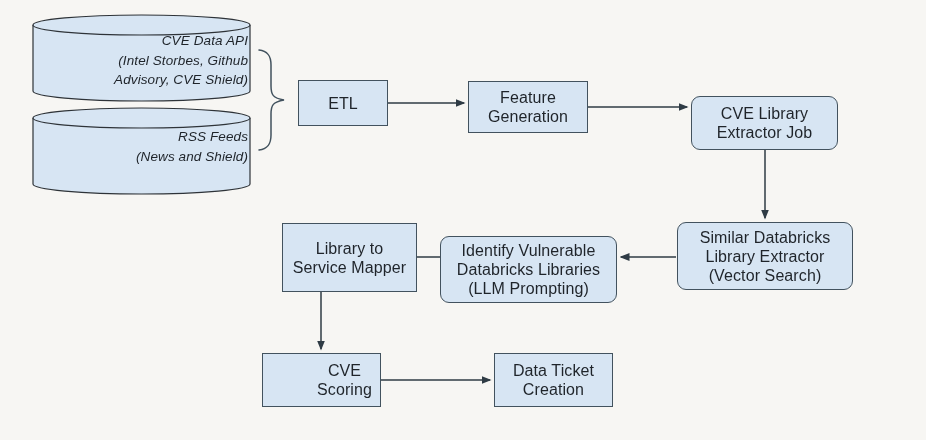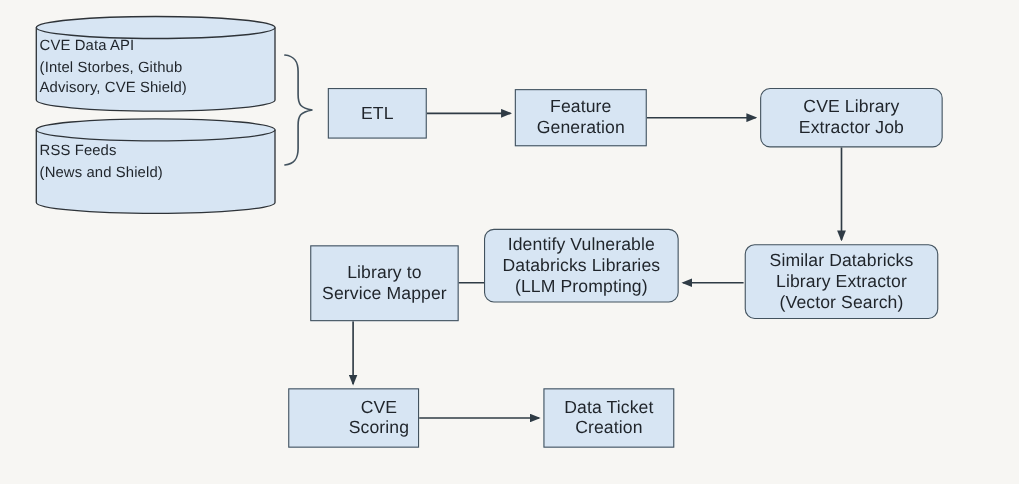--- a/index.html
+++ b/index.html
@@ -28,25 +28,26 @@
     background: var(--node-fill, #d7e5f3);
     border: 1.4px solid var(--node-border, #42525e);
     font-size: 16px;
     line-height: 19px;
     letter-spacing: 0.1px;
   }
   .rounded { border-radius: 9px; }
   .cyl-label {
     position: absolute;
     box-sizing: border-box;
-    text-align: left;
+    text-align: right;
     white-space: pre-line;
     font-size: 13.5px;
     line-height: 19.5px;
     letter-spacing: 0.1px;
+    font-style: italic;
   }
 </style>
 </head>
 <body>
 
 <div class="canvas">
 
   <svg class="layer" viewBox="0 0 926 440">
     <defs>
       <marker id="arrow" markerWidth="10" markerHeight="8" refX="8.5" refY="4" orient="auto" markerUnits="userSpaceOnUse">
@@ -79,28 +80,28 @@
 (Intel Storbes, Github
 Advisory, CVE Shield)</div>
   <div class="cyl-label" style="left:36px; top:127px; width:212px;">RSS Feeds
 (News and Shield)</div>
 
   <div class="node" style="left:298px; top:80px; width:90px; height:46px;">ETL</div>
 
   <div class="node" style="left:468px; top:81px; width:120px; height:52px;">Feature
 Generation</div>
 
-  <div class="node rounded" style="left:691px; top:80px; width:166px; height:54px;">CVE Library
+  <div class="node rounded" style="left:691px; top:96px; width:147px; height:54px;">CVE Library
 Extractor Job</div>
 
   <div class="node rounded" style="left:677px; top:222px; width:176px; height:68px;">Similar Databricks
 Library Extractor
 (Vector Search)</div>
 
-  <div class="node rounded" style="left:440px; top:208px; width:177px; height:67px;">Identify Vulnerable
+  <div class="node rounded" style="left:440px; top:236px; width:177px; height:67px;">Identify Vulnerable
 Databricks Libraries
 (LLM Prompting)</div>
 
   <div class="node" style="left:254px; top:223px; width:135px; height:69px;margin-left:28px;">Library to
 Service Mapper</div>
 
   <div class="node" style="left:262px; top:353px; width:119px; height:54px;padding-left:46px;">CVE Scoring</div>
 
   <div class="node" style="left:494px; top:353px; width:119px; height:54px;">Data Ticket
 Creation</div>

